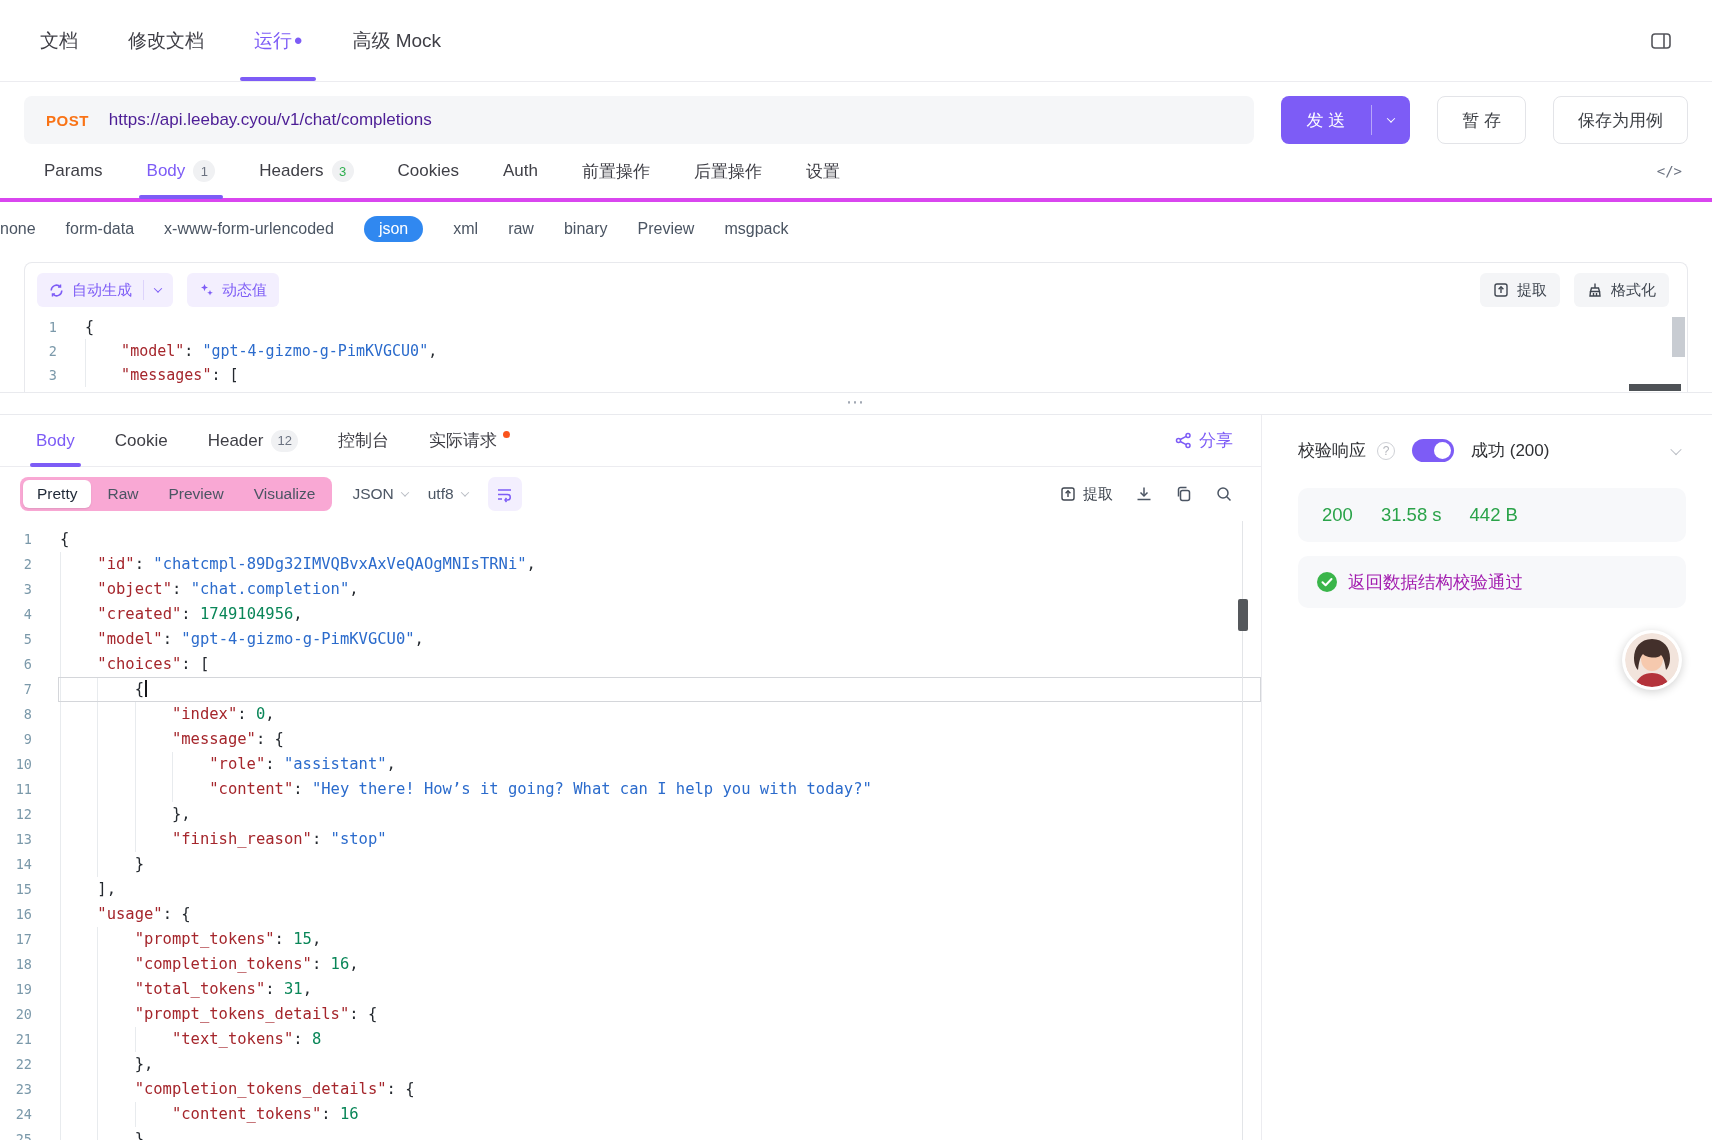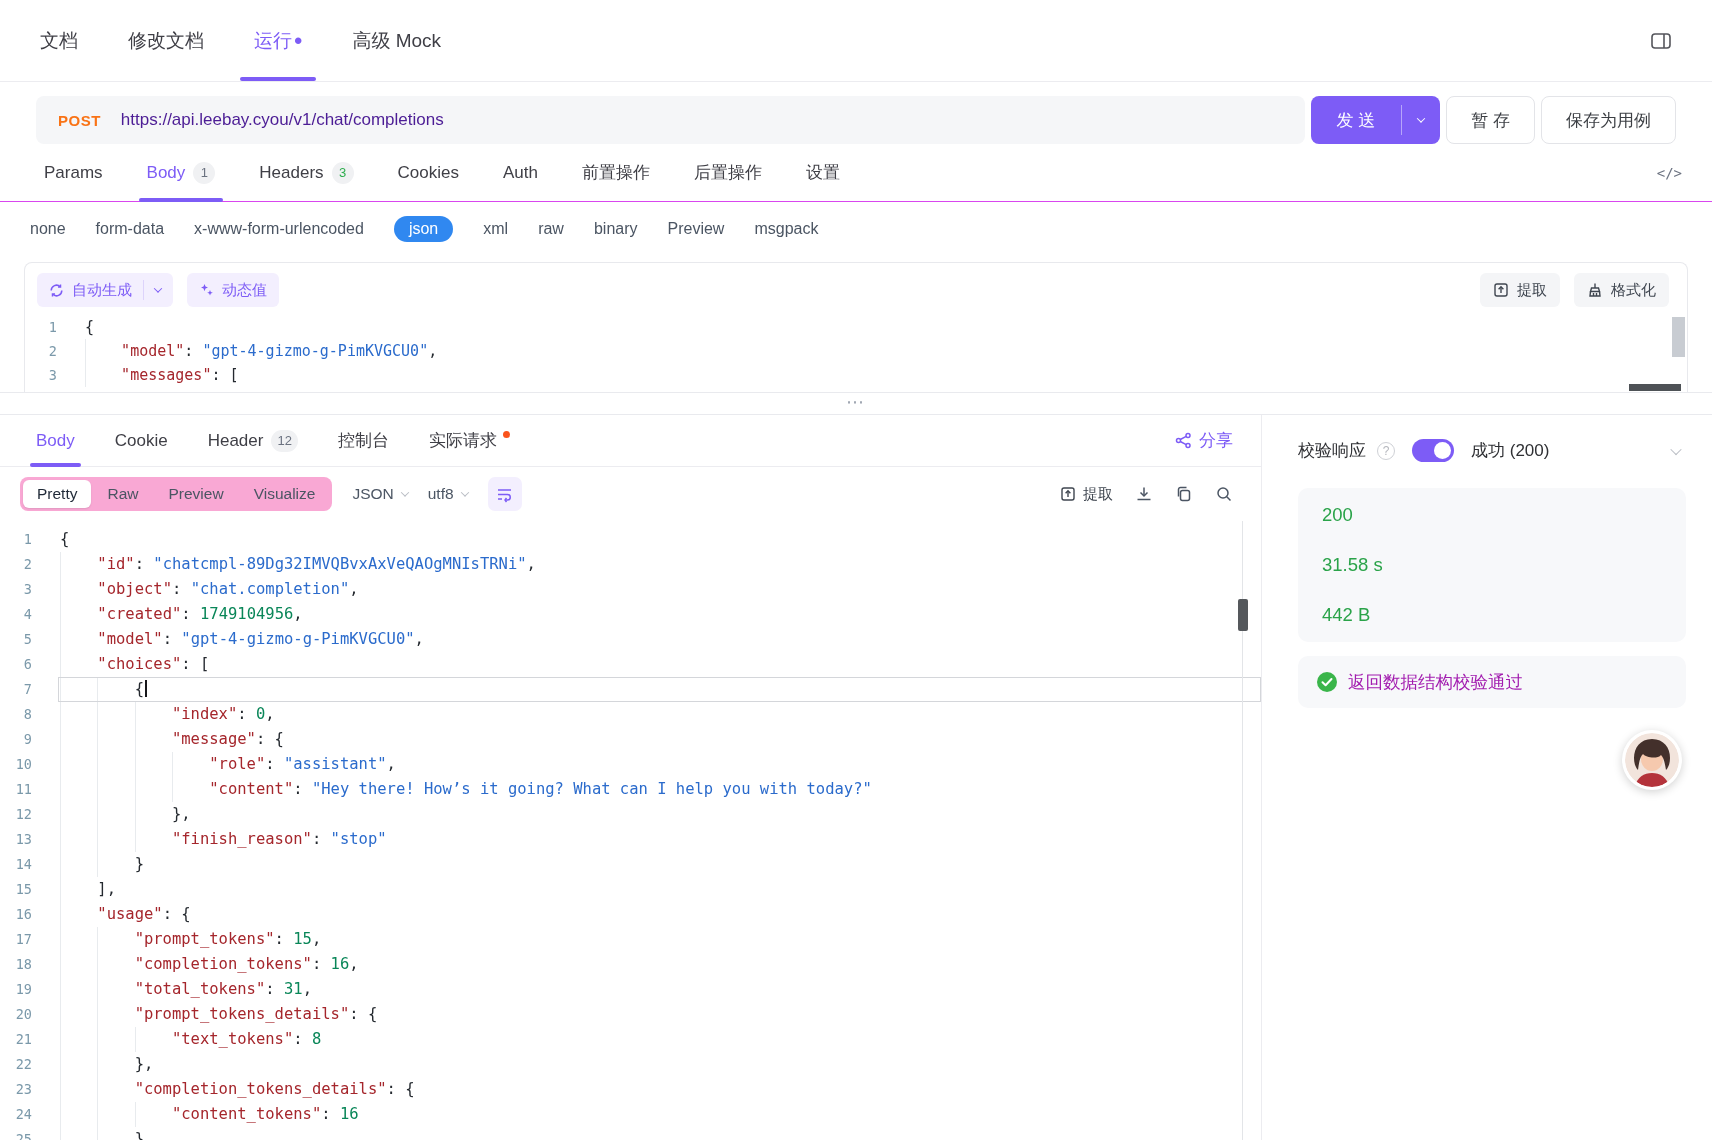--- a/index.html
+++ b/index.html
@@ -11,52 +11,52 @@
     border-bottom:1px solid #ececf0; }
   .doc-tab { font-size:19px; color:#3f3f46; height:100%; display:flex; align-items:center;
     position:relative; cursor:default; }
   .doc-tab.active { color:#7d5cf6; }
   .doc-tab.active::after { content:""; position:absolute; left:-14px; right:-14px; bottom:0;
     height:4px; border-radius:3px; background:#7d5cf6; }
   .run-dot { color:#7d5cf6; font-size:24px; line-height:10px; margin-left:2px; }
   .panel-toggle { margin-left:auto; color:#55565c; display:flex; }
 
   
-  .url-row { margin:14px 36px 0; height:48px; display:flex; gap:6px; }
+  .url-row { margin:14px 24px 0; height:48px; display:flex; gap:27px; }
   .url-box { flex:1; background:#f5f6f8; border-radius:8px; display:flex; align-items:center;
     padding:0 22px; gap:20px; }
   .method { color:#f97316; font-weight:bold; font-size:15px; letter-spacing:.5px; }
   .url-text { font-size:17px; color:#4c1d95; }
   .send-group { display:flex; background:#7d5cf6; border-radius:8px; overflow:hidden; }
   .send-main { color:#fff; font-size:17px; padding:0 26px; display:flex; align-items:center; }
   .send-sep { width:1px; background:rgba(255,255,255,.45); margin:9px 0; }
   .send-arrow { width:38px; display:flex; align-items:center; justify-content:center; color:#fff; }
   .btn-plain { background:#fff; border:1px solid #e3e4e8; border-radius:8px; padding:0 24px;
     font-size:17px; color:#3c3f44; display:flex; align-items:center; }
 
   .chev { width:8px; height:8px; border-right:1.6px solid currentColor;
     border-bottom:1.6px solid currentColor; transform:rotate(45deg) translate(-1px,-1px);
     display:inline-block; }
   .chev.sm { width:6px; height:6px; }
 
   
   .req-tabs { height:58px; display:flex; align-items:center; gap:44px; padding-left:44px;
-    border-bottom:1px solid #d946ef; font-size:17px; color:#3f3f46; }
+    border-bottom:4px solid #d946ef; font-size:17px; color:#3f3f46; }
   .req-tab { height:100%; display:flex; align-items:center; gap:8px; position:relative; }
   .req-tab.active { color:#7d5cf6; }
   .req-tab.active::after { content:""; position:absolute; left:-8px; right:-8px; bottom:-1px;
     height:4px; border-radius:3px; background:#7d5cf6; }
   .badge { min-width:22px; height:22px; border-radius:11px; background:#f0f1f3; color:#6b7280;
     font-size:13px; display:inline-flex; align-items:center; justify-content:center; padding:0 6px; }
   .badge.green { color:#2fae4f; }
   .code-view { margin-left:auto; margin-right:30px; font-family:"DejaVu Sans Mono",monospace;
     font-size:14px; color:#6b7280; }
 
   
-  .body-types { height:54px; display:flex; align-items:center; gap:30px; padding-left:30px;
+  .body-types { height:54px; display:flex; align-items:center; gap:30px; 
     font-size:16px; color:#4b5563; }
   .bt { cursor:default; }
   .bt.selected { background:#3088f0; color:#fff; border-radius:14px; padding:4px 15px; }
 
   
   .editor-box { margin:6px 24px 0; height:130px; border:1px solid #e8e9ed; border-bottom:none;
     border-radius:8px 8px 0 0; overflow:hidden; position:relative; }
   .ed-toolbar { display:flex; align-items:center; gap:14px; padding:10px 12px 8px; }
   .pill-purple { background:#f3effe; color:#7d5cf6; height:34px; border-radius:6px;
     display:inline-flex; align-items:center; gap:8px; padding:0 12px; font-size:15px; }
@@ -123,21 +123,21 @@
   .resp-right { flex:1; padding:24px 26px 0 36px; display:flex; flex-direction:column; }
   .vr-row { display:flex; align-items:center; gap:11px; font-size:17px; color:#2f3034; }
   .help { width:18px; height:18px; border:1.4px solid #cfd1d6; border-radius:50%; color:#b5b7bd;
     font-size:12px; display:inline-flex; align-items:center; justify-content:center; }
   .switch { width:42px; height:23px; background:#7d5cf6; border-radius:12px; position:relative;
     margin:0 6px; }
   .switch::after { content:""; position:absolute; right:3px; top:3px; width:17px; height:17px;
     border-radius:50%; background:#fff; }
   .vr-chev { margin-left:auto; margin-right:6px; color:#b9bdc4; }
   .metric-box { margin-top:26px; background:#f7f8fa; border-radius:10px; padding:16px 24px;
-    display:flex; gap:28px; color:#2aa349; font-size:18.5px;flex-direction:column; }
+    display:flex; gap:28px; color:#2aa349; font-size:18.5px; }
   .schema-box { margin-top:14px; background:#f7f8fa; border-radius:10px; padding:14px 18px;
     display:flex; align-items:center; gap:10px; font-size:17.5px; color:#a21caf; }
   .avatar-ring { margin-top:22px; align-self:flex-end; margin-right:4px; width:60px; height:60px;
     border-radius:50%; background:#fff; box-shadow:0 2px 10px rgba(0,0,0,.18); padding:3px; }
   .avatar-ring svg { display:block; border-radius:50%; }
 
   svg.ic { display:block; }
 </style>
 </head>
 <body>

